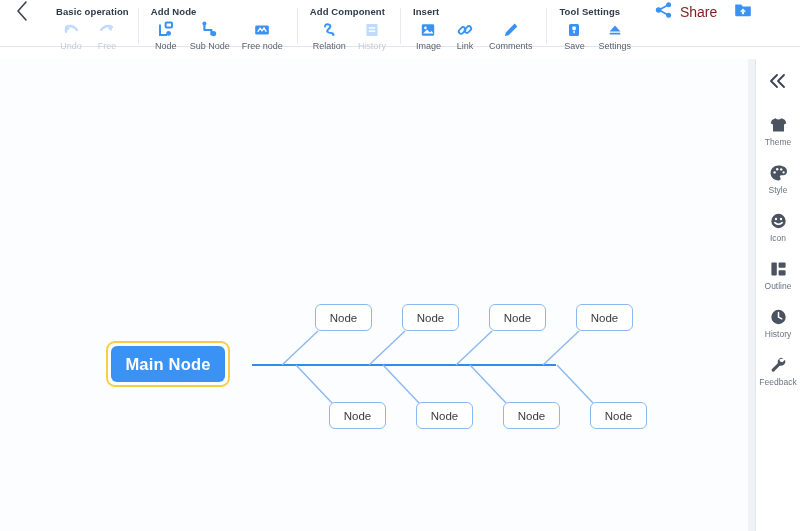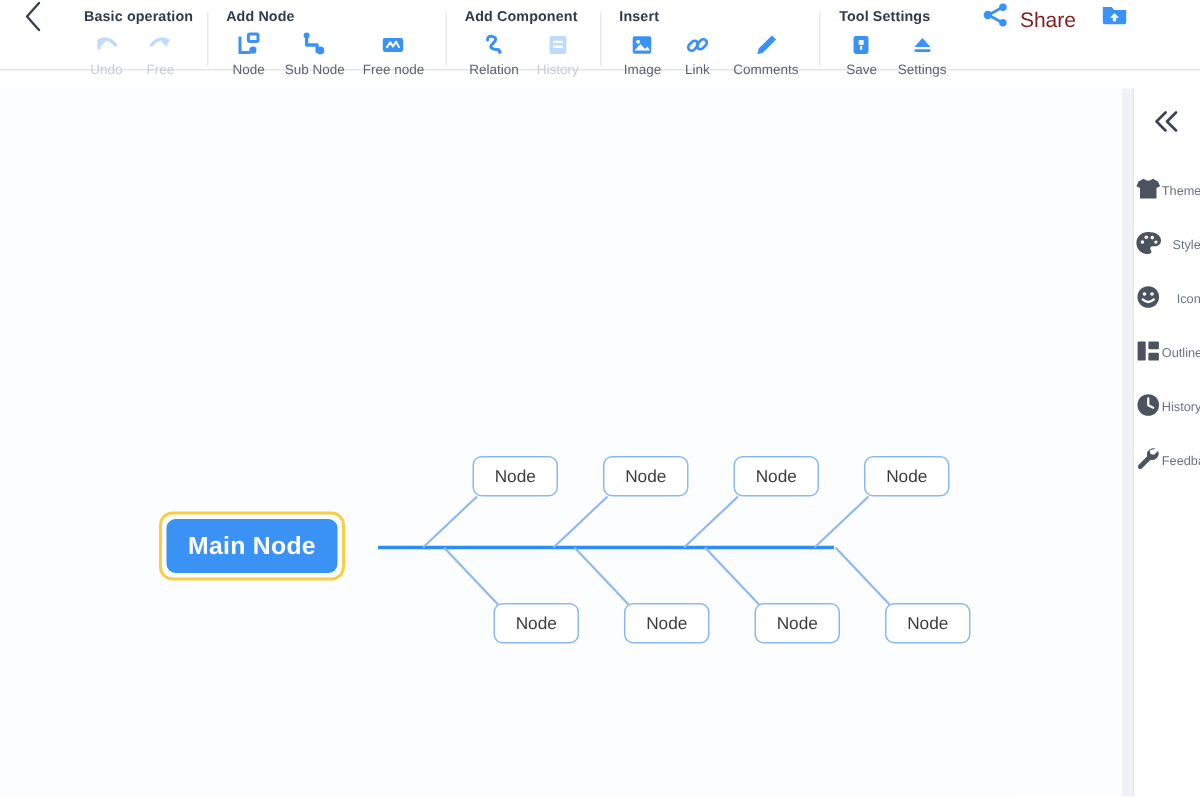--- a/index.html
+++ b/index.html
@@ -107,22 +107,22 @@
   
   #sidebar {
     position: absolute; top: 59px; right: 0; width: 45px; bottom: 0;
     background: #ffffff;
     border-left: 1px solid #e2e5ea;
     display: flex; flex-direction: column; align-items: center;
     padding-top: 14px;
   }
   #sb-collapse { cursor: pointer; margin-bottom: 22px; }
   .sb-item {
-    display: flex; flex-direction: row; align-items: center;
-    margin-bottom: 16px; cursor: pointer; width: 45px; justify-content: space-between;
+    display: flex; flex-direction: column; align-items: center;
+    margin-bottom: 16px; cursor: pointer; width: 45px;
   }
   .sb-item .ico { height: 20px; display: flex; align-items: center; justify-content: center; }
   .sb-item .lbl { font-size: 8.5px; color: #6b7380; margin-top: 2px; line-height: 10px; }
 
   #scroll-strip {
     position: absolute; top: 59px; right: 45px; width: 7px; bottom: 0;
     background: #f0f2f5;
   }
 </style>
 </head>

